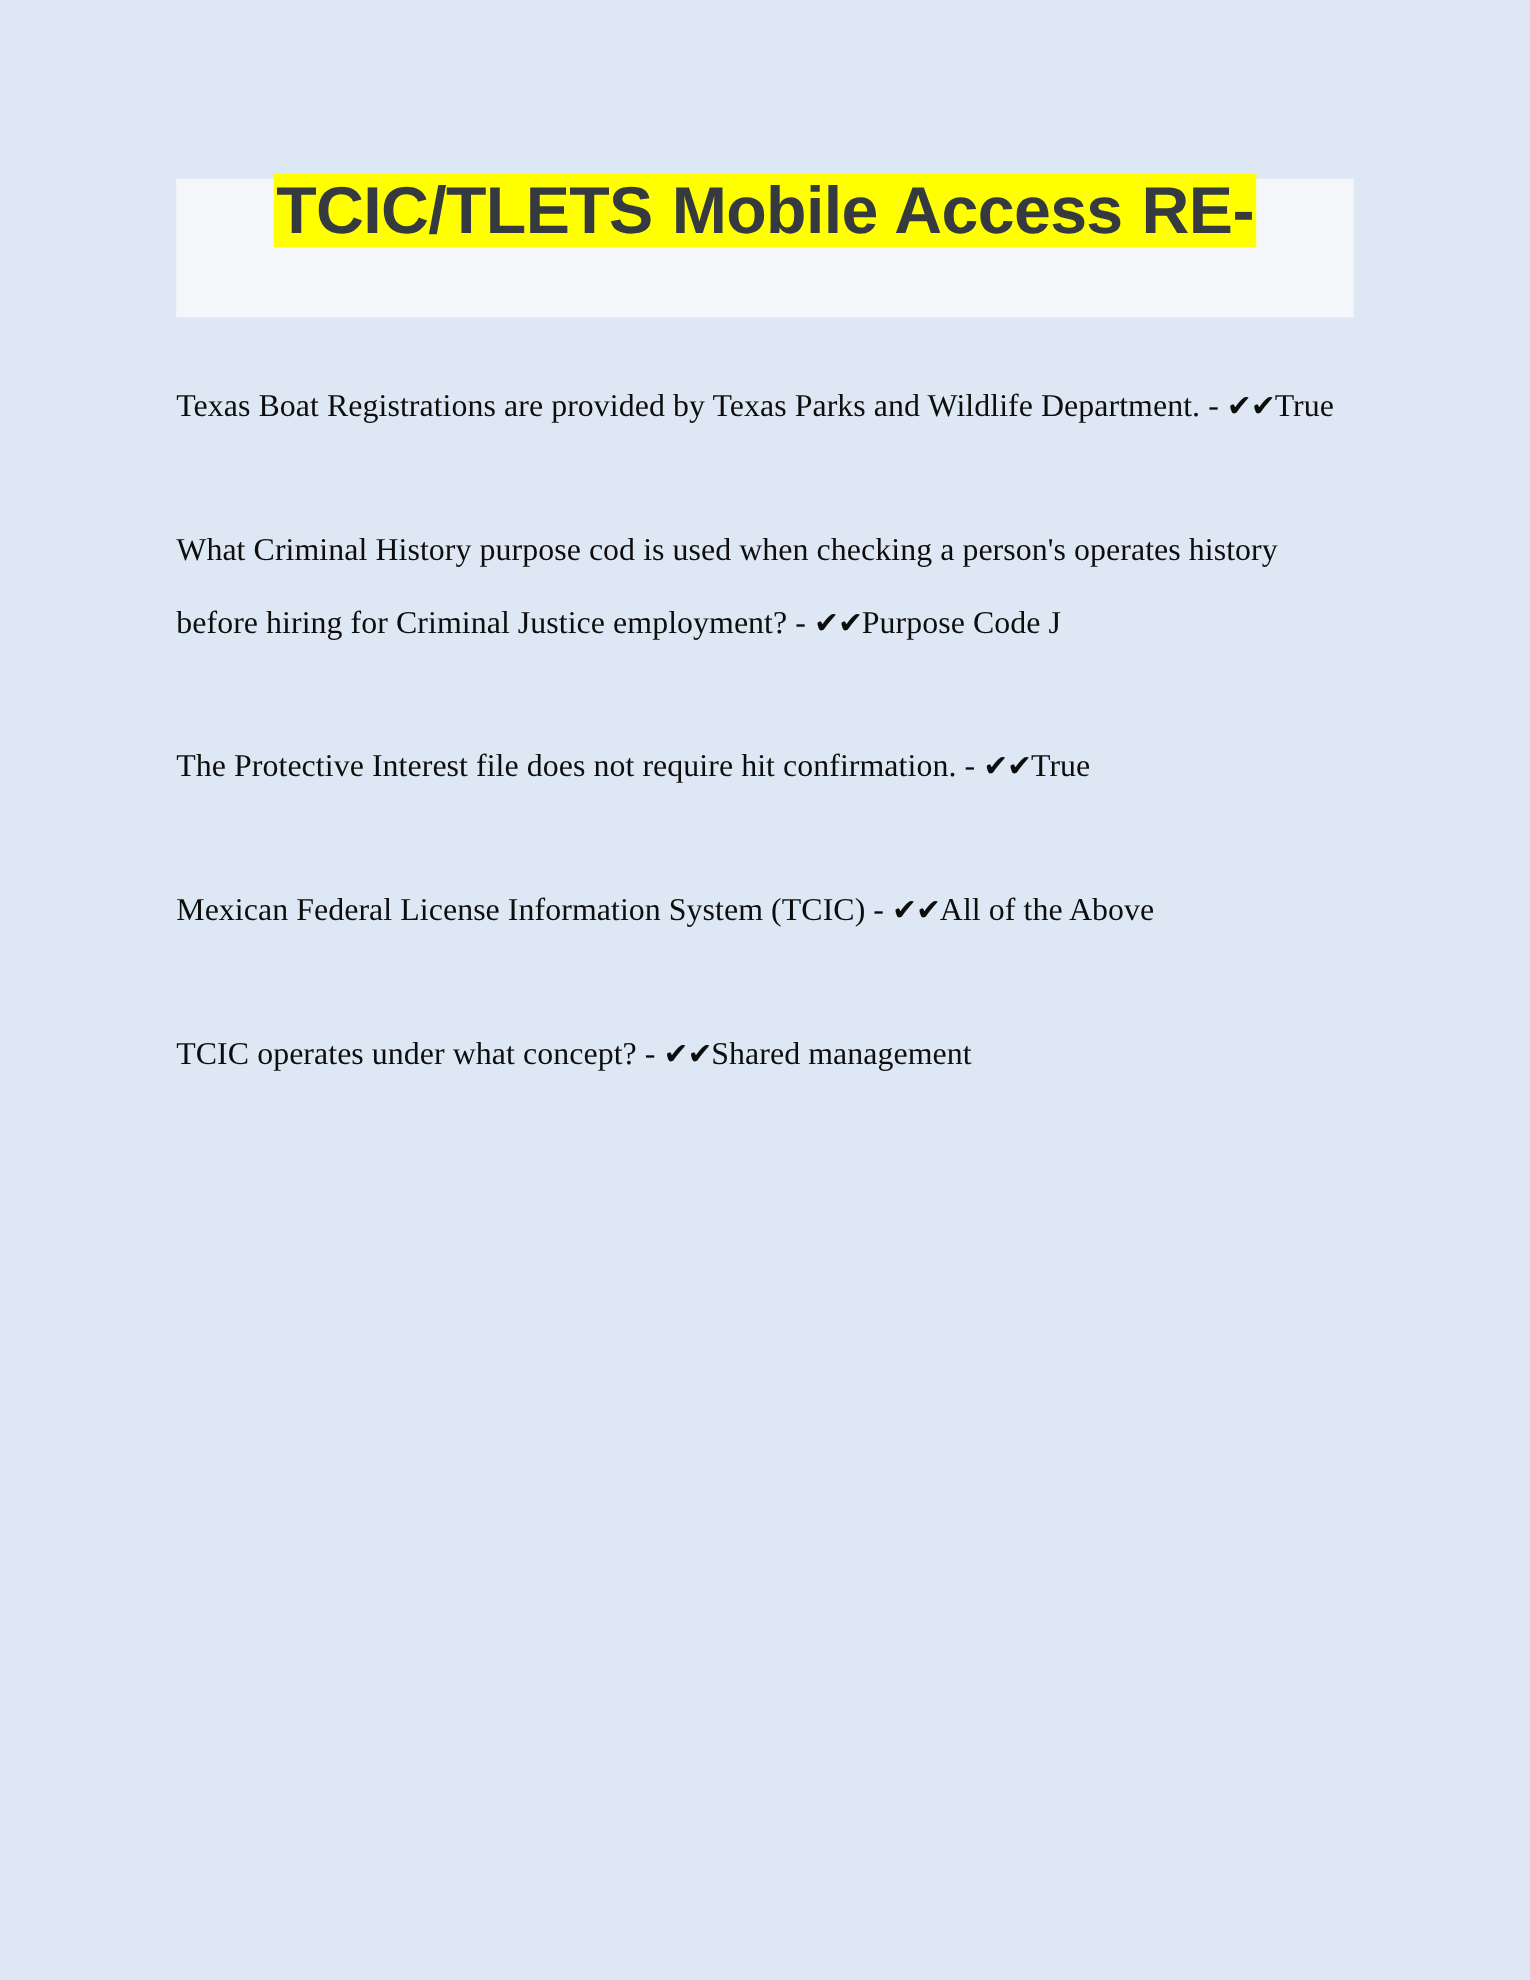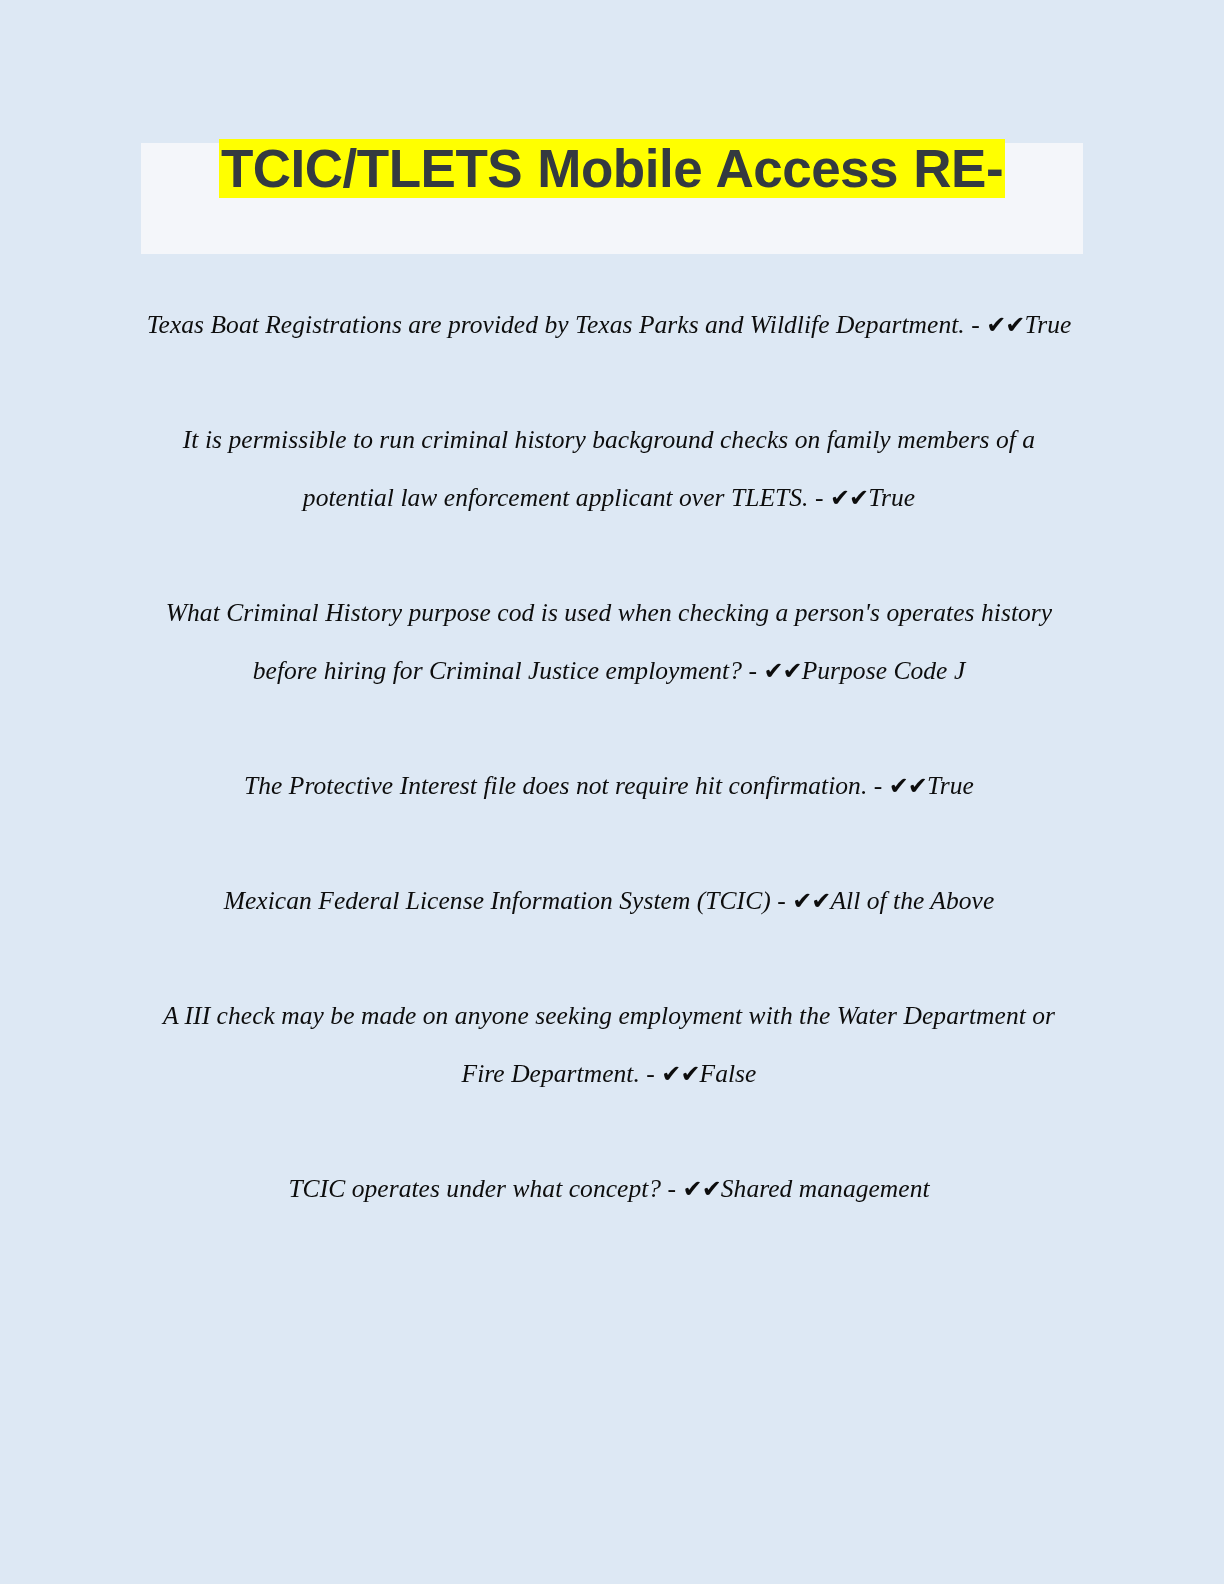--- a/index.html
+++ b/index.html
@@ -65,23 +65,22 @@
     top: 296px;
     width: 936px;
   }
 
   .qa-item {
     font-family: "Liberation Serif", "DejaVu Serif", serif;
     font-size: 25.5px;
     line-height: 58px;
     color: #0d0d0d;
     margin: 0 0 57px 0;
-    text-align: center;
+    text-align: left;
     letter-spacing: 0.05px;
-    font-style: italic;
   }
   .qa-item:last-child {
     margin-bottom: 0;
   }
   .qa-item .sep {
     white-space: pre;
   }
   .qa-item .check {
     font-family: "DejaVu Sans", "Liberation Sans", sans-serif;
     font-weight: bold;
@@ -96,21 +95,19 @@
 <body>
 
 <div id="page">
 
   <div id="title-block">
     <h1 id="doc-title"><span class="hl">TCIC/TLETS Mobile Access RE-</span><br></h1>
   </div>
 
   <div id="qa-list">
       <p class="qa-item"><span>Texas Boat Registrations are provided by Texas Parks and Wildlife Department.</span><span class="sep"> - </span><span class="check">✔✔</span><span class="answer">True</span></p>
-      <p class="qa-item"><span>It is permissible to run criminal history background checks on family members of a potential law enforcement applicant over TLETS.</span><span class="sep"> - </span><span class="check">✔✔</span><span class="answer">True</span></p>
       <p class="qa-item"><span>What Criminal History purpose cod is used when checking a person's operates history before hiring for Criminal Justice employment?</span><span class="sep"> - </span><span class="check">✔✔</span><span class="answer">Purpose Code J</span></p>
       <p class="qa-item"><span>The Protective Interest file does not require hit confirmation.</span><span class="sep"> - </span><span class="check">✔✔</span><span class="answer">True</span></p>
       <p class="qa-item"><span>Mexican Federal License Information System (TCIC)</span><span class="sep"> - </span><span class="check">✔✔</span><span class="answer">All of the Above</span></p>
-      <p class="qa-item"><span>A III check may be made on anyone seeking employment with the Water Department or Fire Department.</span><span class="sep"> - </span><span class="check">✔✔</span><span class="answer">False</span></p>
       <p class="qa-item"><span>TCIC operates under what concept?</span><span class="sep"> - </span><span class="check">✔✔</span><span class="answer">Shared management</span></p>
     </div>
 
 </div>
 
 </body></html>

